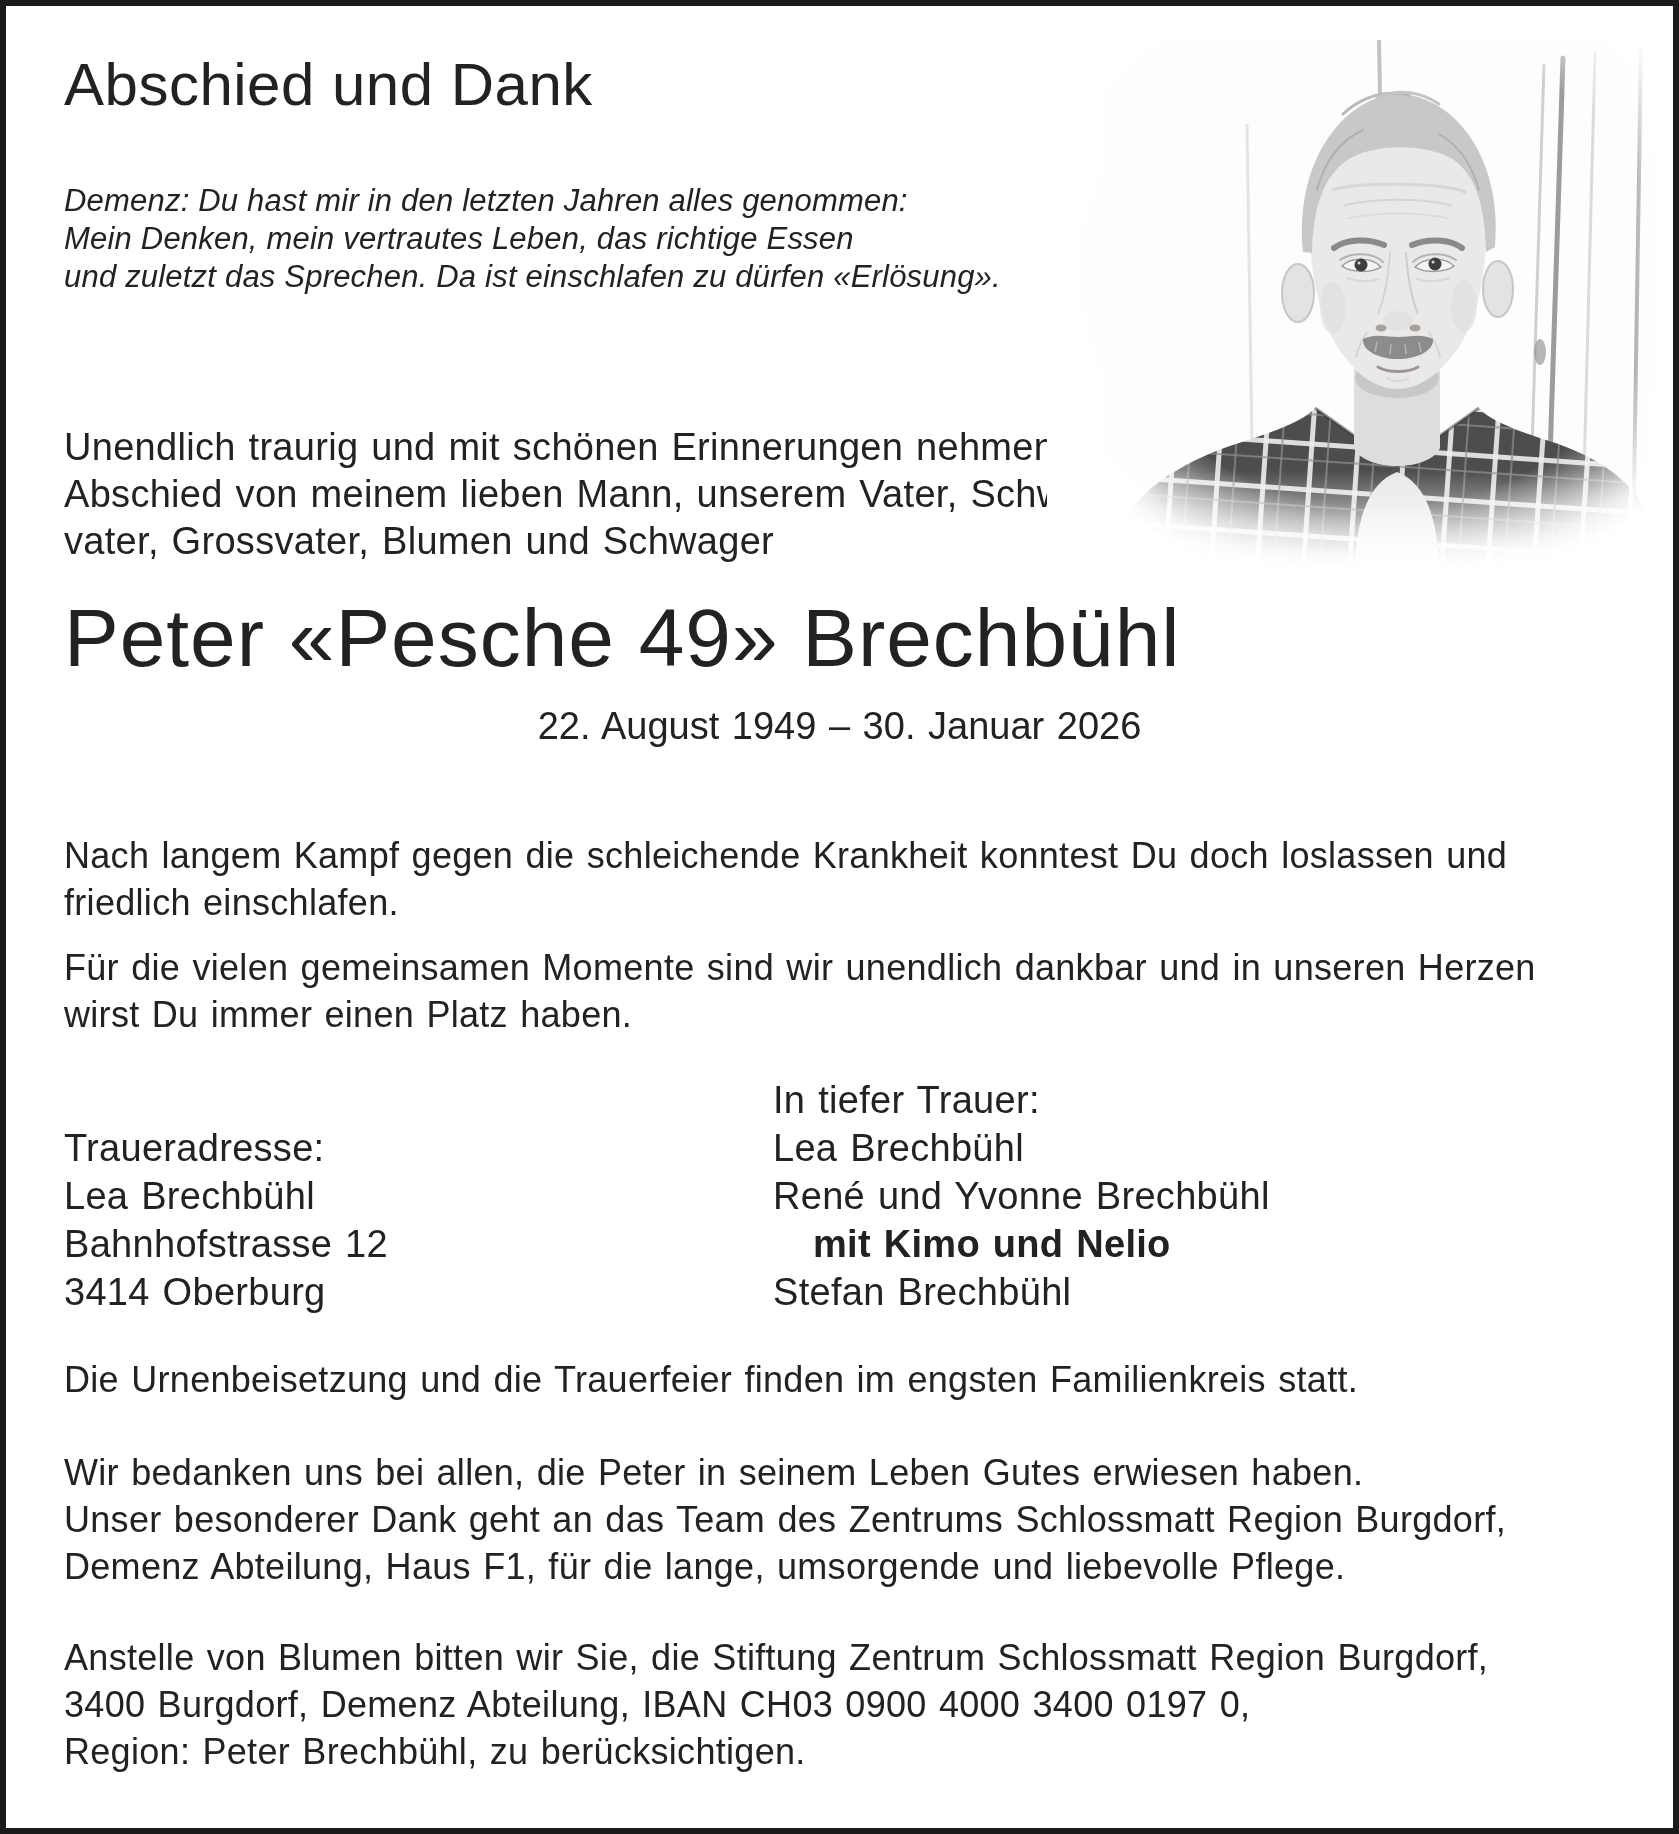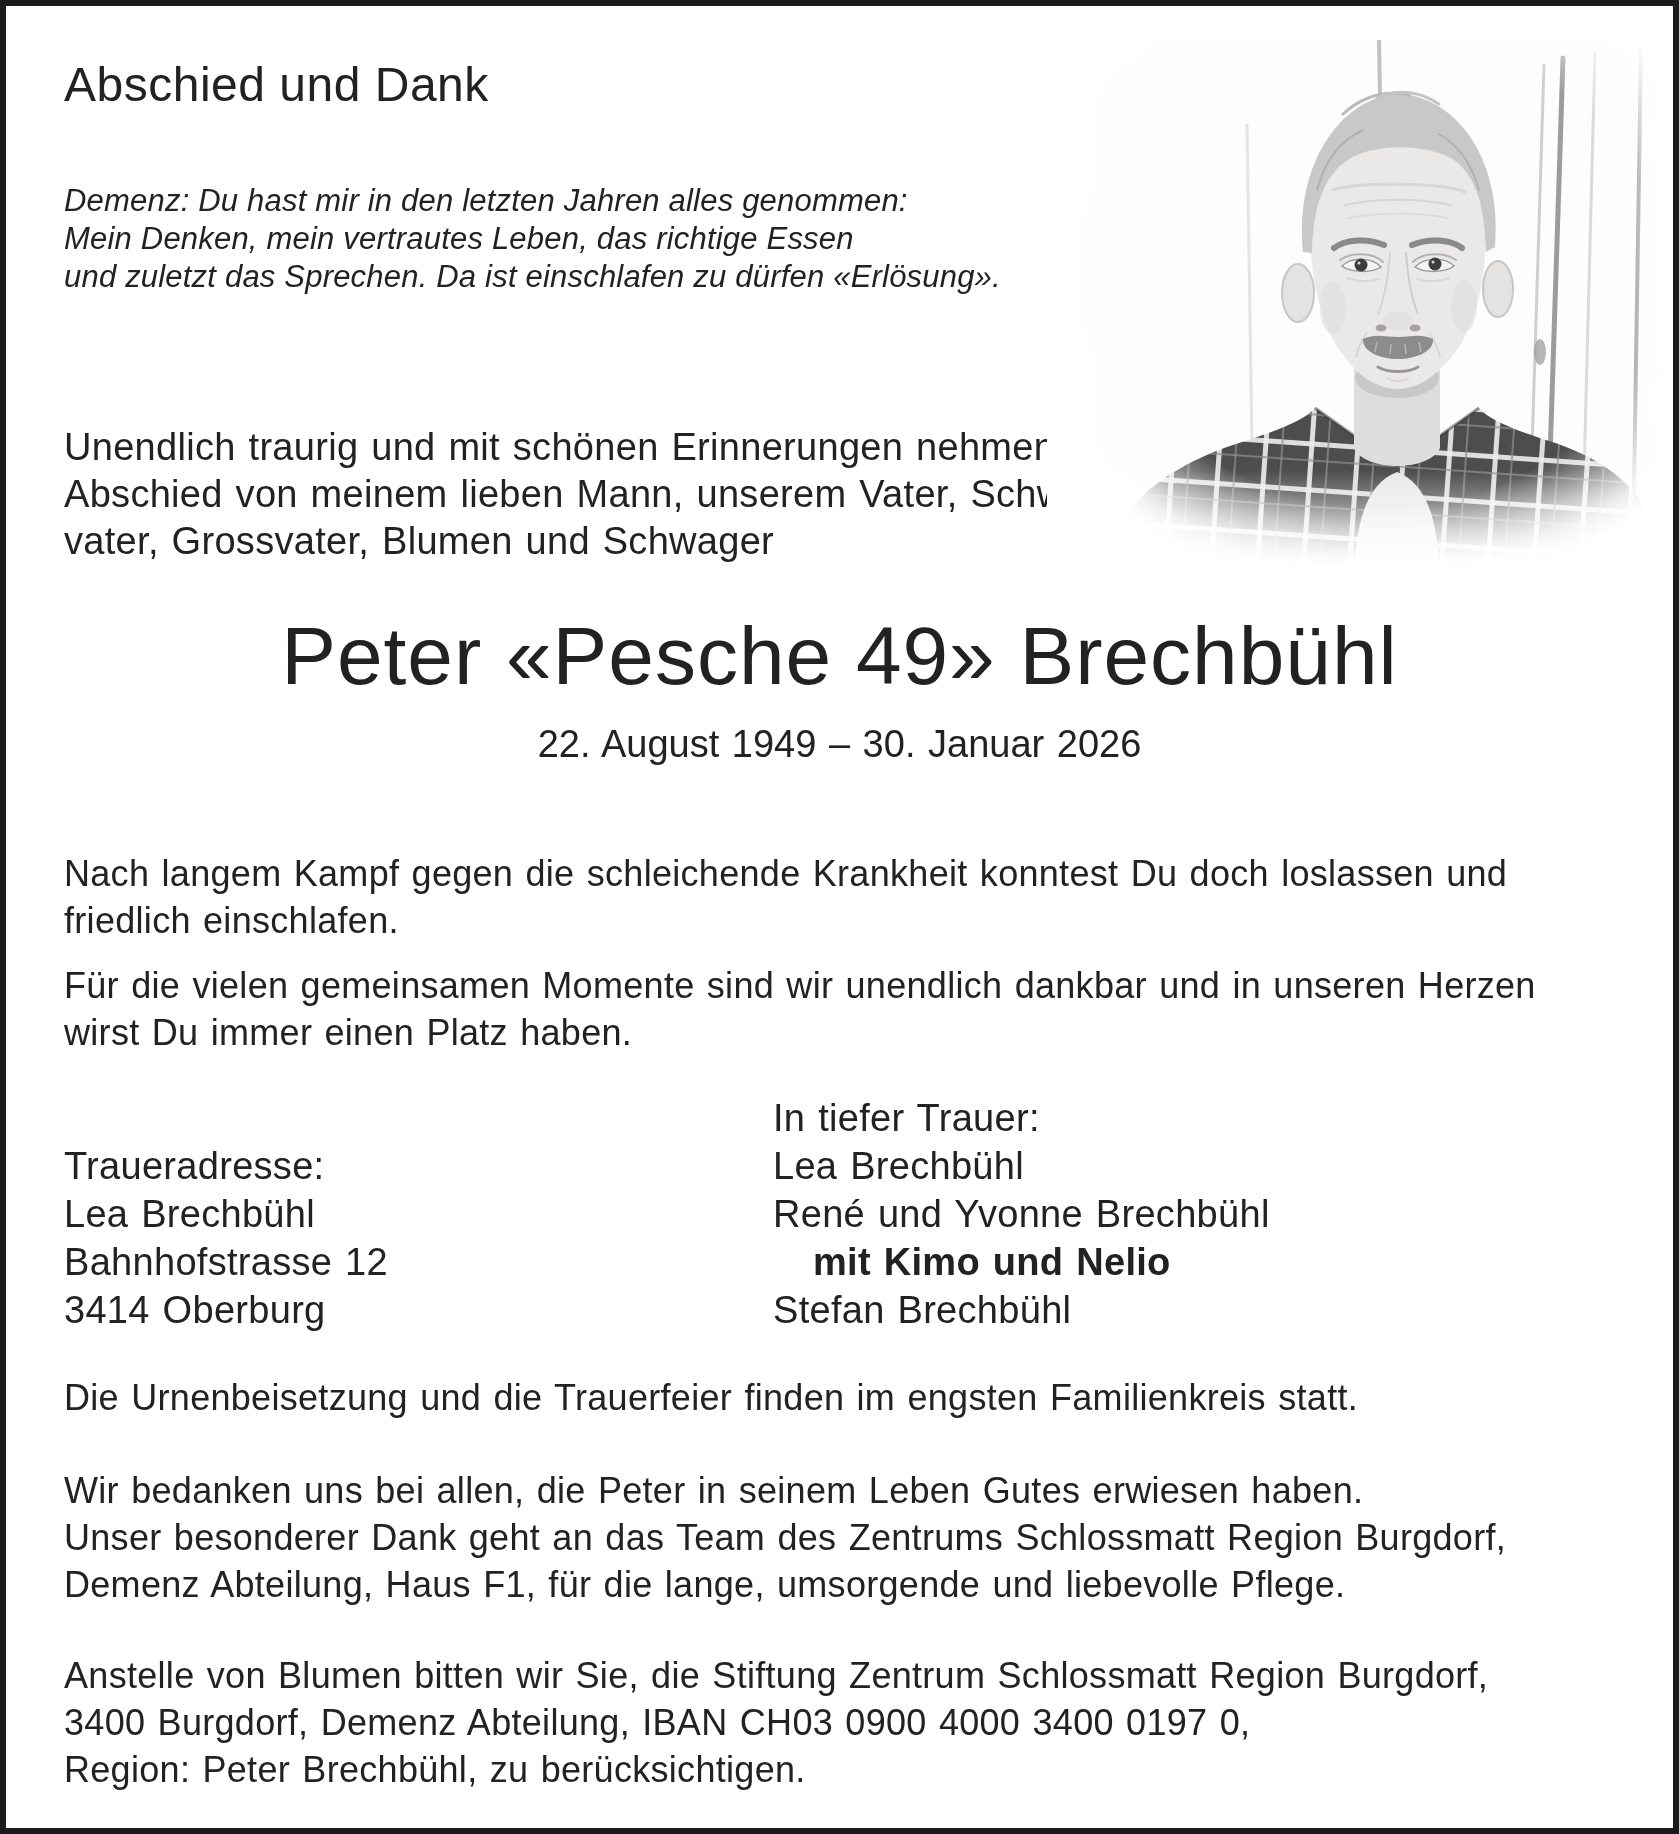--- a/index.html
+++ b/index.html
@@ -21,44 +21,44 @@
   }
   .portrait {
     position: absolute;
     top: 34px;
     right: 6px;
     width: 620px;
     height: 526px;
   }
   .title {
     margin: 46px 0 12px 0;
-    font-size: 48px;
+    font-size: 60px;
     line-height: 66px;
     font-weight: 400;
     letter-spacing: 0.5px;
   }
   .epigraph {
     margin-top: 64px;
     font-size: 31px;
     line-height: 38px;
     font-style: italic;
     letter-spacing: 0.2px;
   }
   .intro {
     margin-top: 128px;
     font-size: 38px;
     line-height: 47px;
     letter-spacing: 0.3px;
     word-spacing: 2px;
   }
   .name {
-    margin-top: 46px;
+    margin-top: 28px;
     font-size: 82px;
     line-height: 90px;
-    text-align: center;
+    text-align: left;
     font-weight: 400;
     letter-spacing: 1px;
   }
   .dates {
     margin-top: 20px;
     font-size: 38px;
     line-height: 47px;
     text-align: center;
     word-spacing: 2px;
   }

